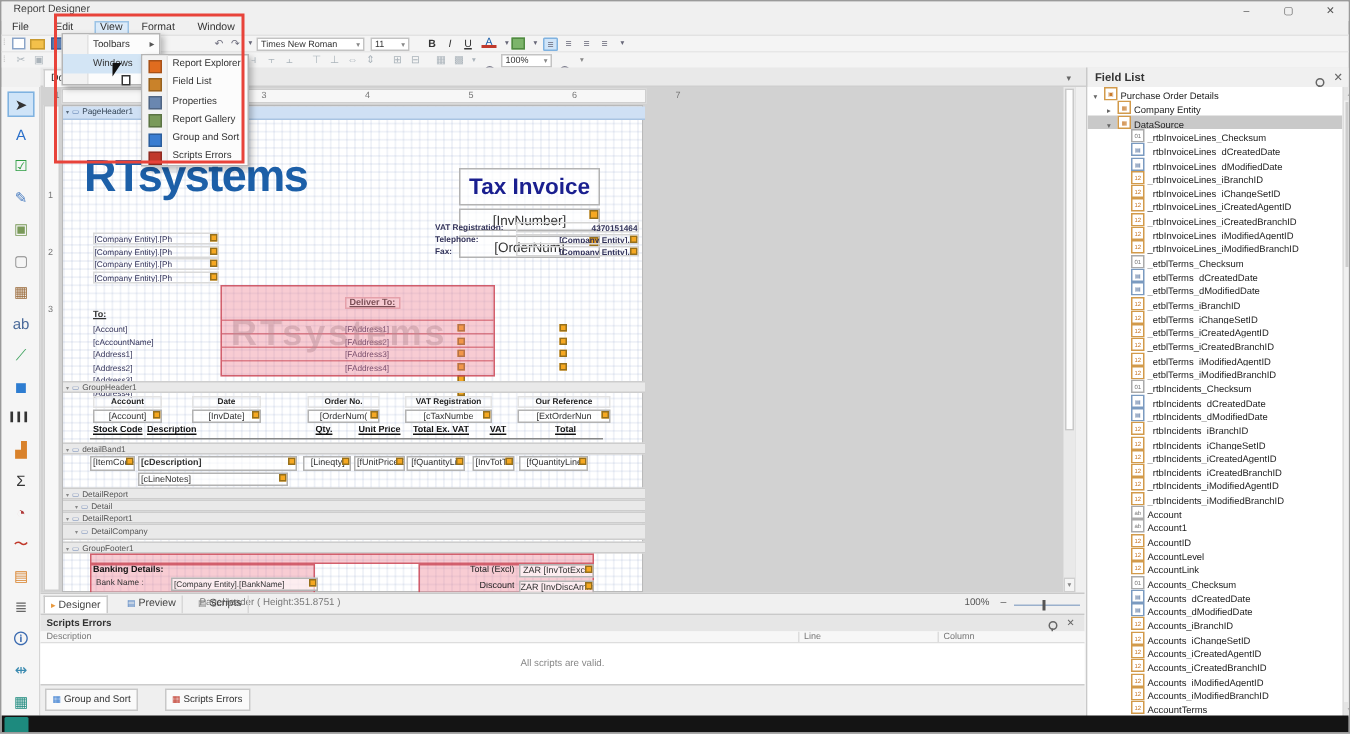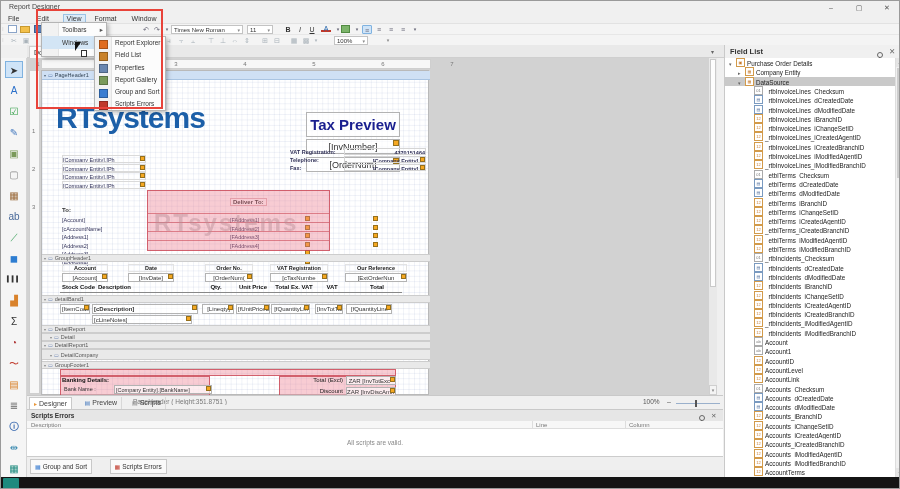--- a/index.html
+++ b/index.html
@@ -176,21 +176,21 @@
         <div class="abs" style="left: 405px; top: 1px; width: 10px; text-align: center;">7</div>
       </div>
     <div class="abs vruler" id="vruler">
         <div class="abs" style="left: 2px; top: 57px;">1</div>
         <div class="abs" style="left: 2px; top: 95px;">2</div>
         <div class="abs" style="left: 2px; top: 133px;">3</div>
       </div>
     <div class="abs page" id="pagearea">
         <div class="abs" style="top: 0px; width: 388px; height: 9px; background: rgb(207, 224, 244); border-bottom: 1px solid rgb(169, 196, 226); font-size: 5.5px; color: rgb(51, 68, 85); line-height: 8px; padding-left: 2px; white-space: nowrap; overflow: hidden;"><div style="display: inline; color: rgb(85, 102, 119); font-size: 4px; margin-right: 2px;">▾</div><div style="display: inline; color: rgb(85, 119, 170); margin-right: 2px; font-size: 5px;">▭</div><div style="display: inline;">PageHeader1</div></div>
         <div class="abs txt" style="left: 14px; top: 30px; font-size: 30px; font-weight: bold; color: rgb(28, 95, 168); letter-spacing: -1px;">RTsystems</div>
-        <div class="abs fbox txt" style="left: 264px; top: 41px; width: 94px; height: 25px; font-size: 15px; font-weight: bold; color: rgb(26, 31, 143); text-align: center; line-height: 24px;">Tax Preview</div>
+        <div class="abs fbox txt" style="left: 264px; top: 41px; width: 94px; height: 25px; font-size: 15px; font-weight: bold; color: rgb(26, 31, 143); text-align: center; line-height: 24px;">Tax Invoice</div>
         <div class="abs fbox txt" style="left: 264px; top: 68px; width: 94px; height: 15px; font-size: 9px; text-align: center; line-height: 14px; position: absolute;">[InvNumber]<div class="mk"></div></div>
         <div class="abs fbox txt" style="left: 264px; top: 86px; width: 94px; height: 15px; font-size: 9px; text-align: center; line-height: 14px;">[OrderNum]<div class="mk"></div></div>
         <div class="abs txt" style="left: 248px; top: 77px; width: 140px; height: 8px;">
           <div class="abs small txt" style="left: 0px; font-weight: bold;">VAT Registration:</div>
           <div class="abs small txt" style="left: 54px; width: 82px; text-align: right; font-weight: bold; border: 1px solid rgb(213, 213, 213); height: 7px;">4370151464</div>
         </div>
         <div class="abs txt" style="left: 248px; top: 85px; width: 140px; height: 8px;">
           <div class="abs small txt" style="left: 0px; font-weight: bold;">Telephone:</div>
           <div class="abs small txt" style="left: 54px; width: 82px; text-align: right; font-weight: bold; border: 1px solid rgb(213, 213, 213); height: 7px;">[Company Entity].[T<div class="mk" style="width: 3px; height: 3px;"></div></div>
         </div>

